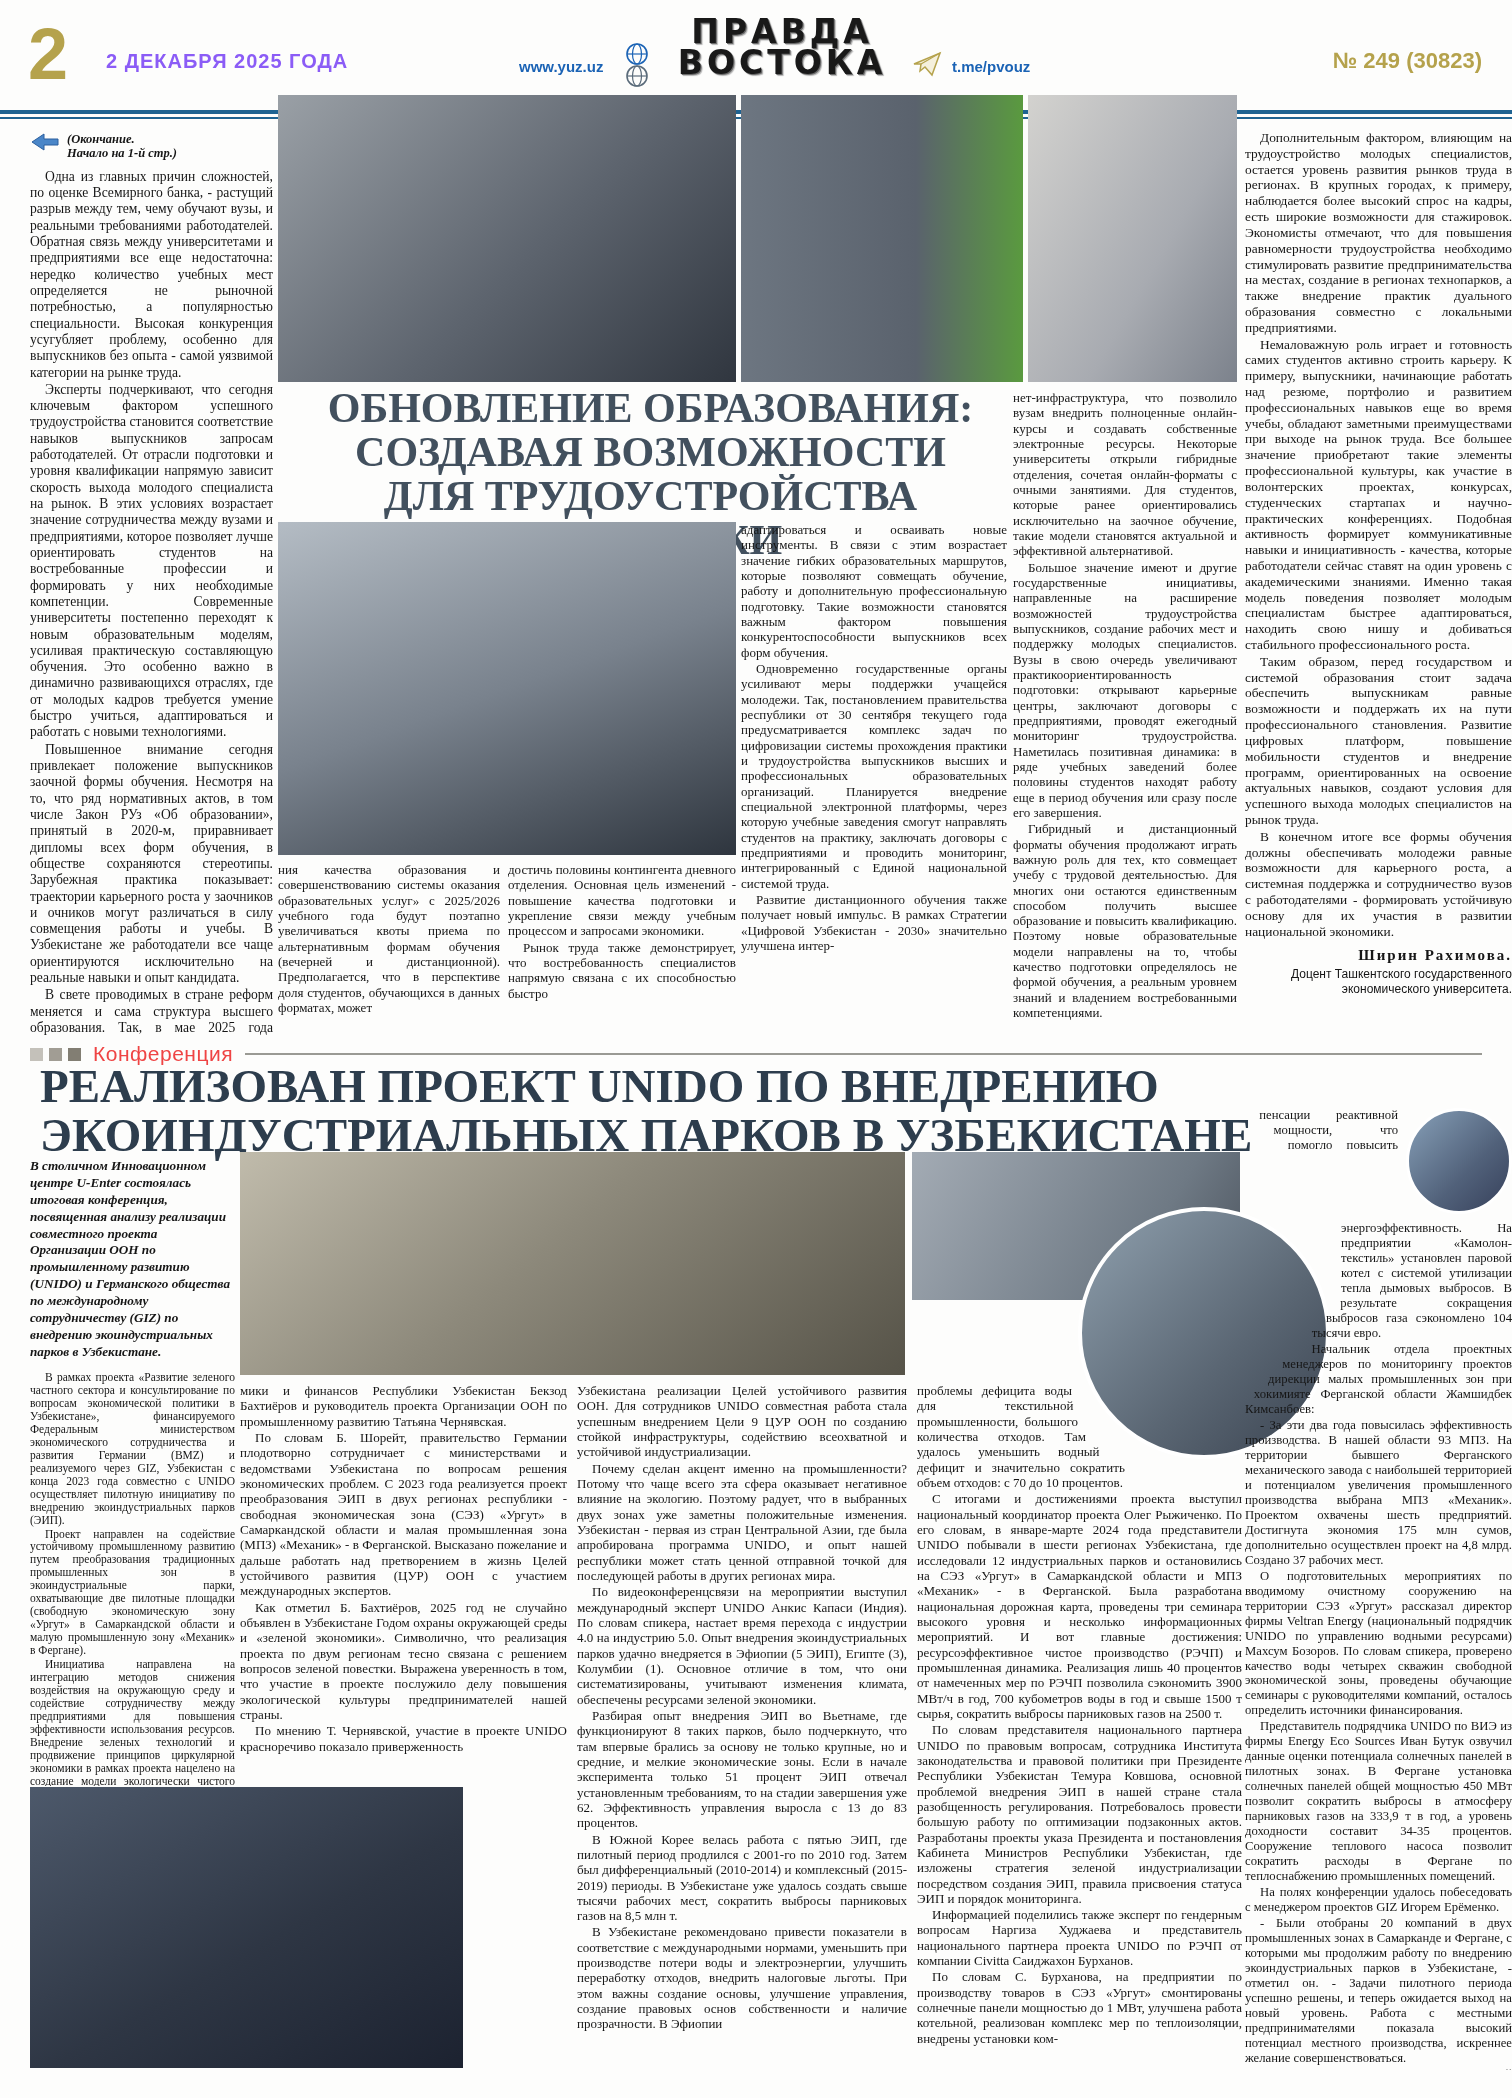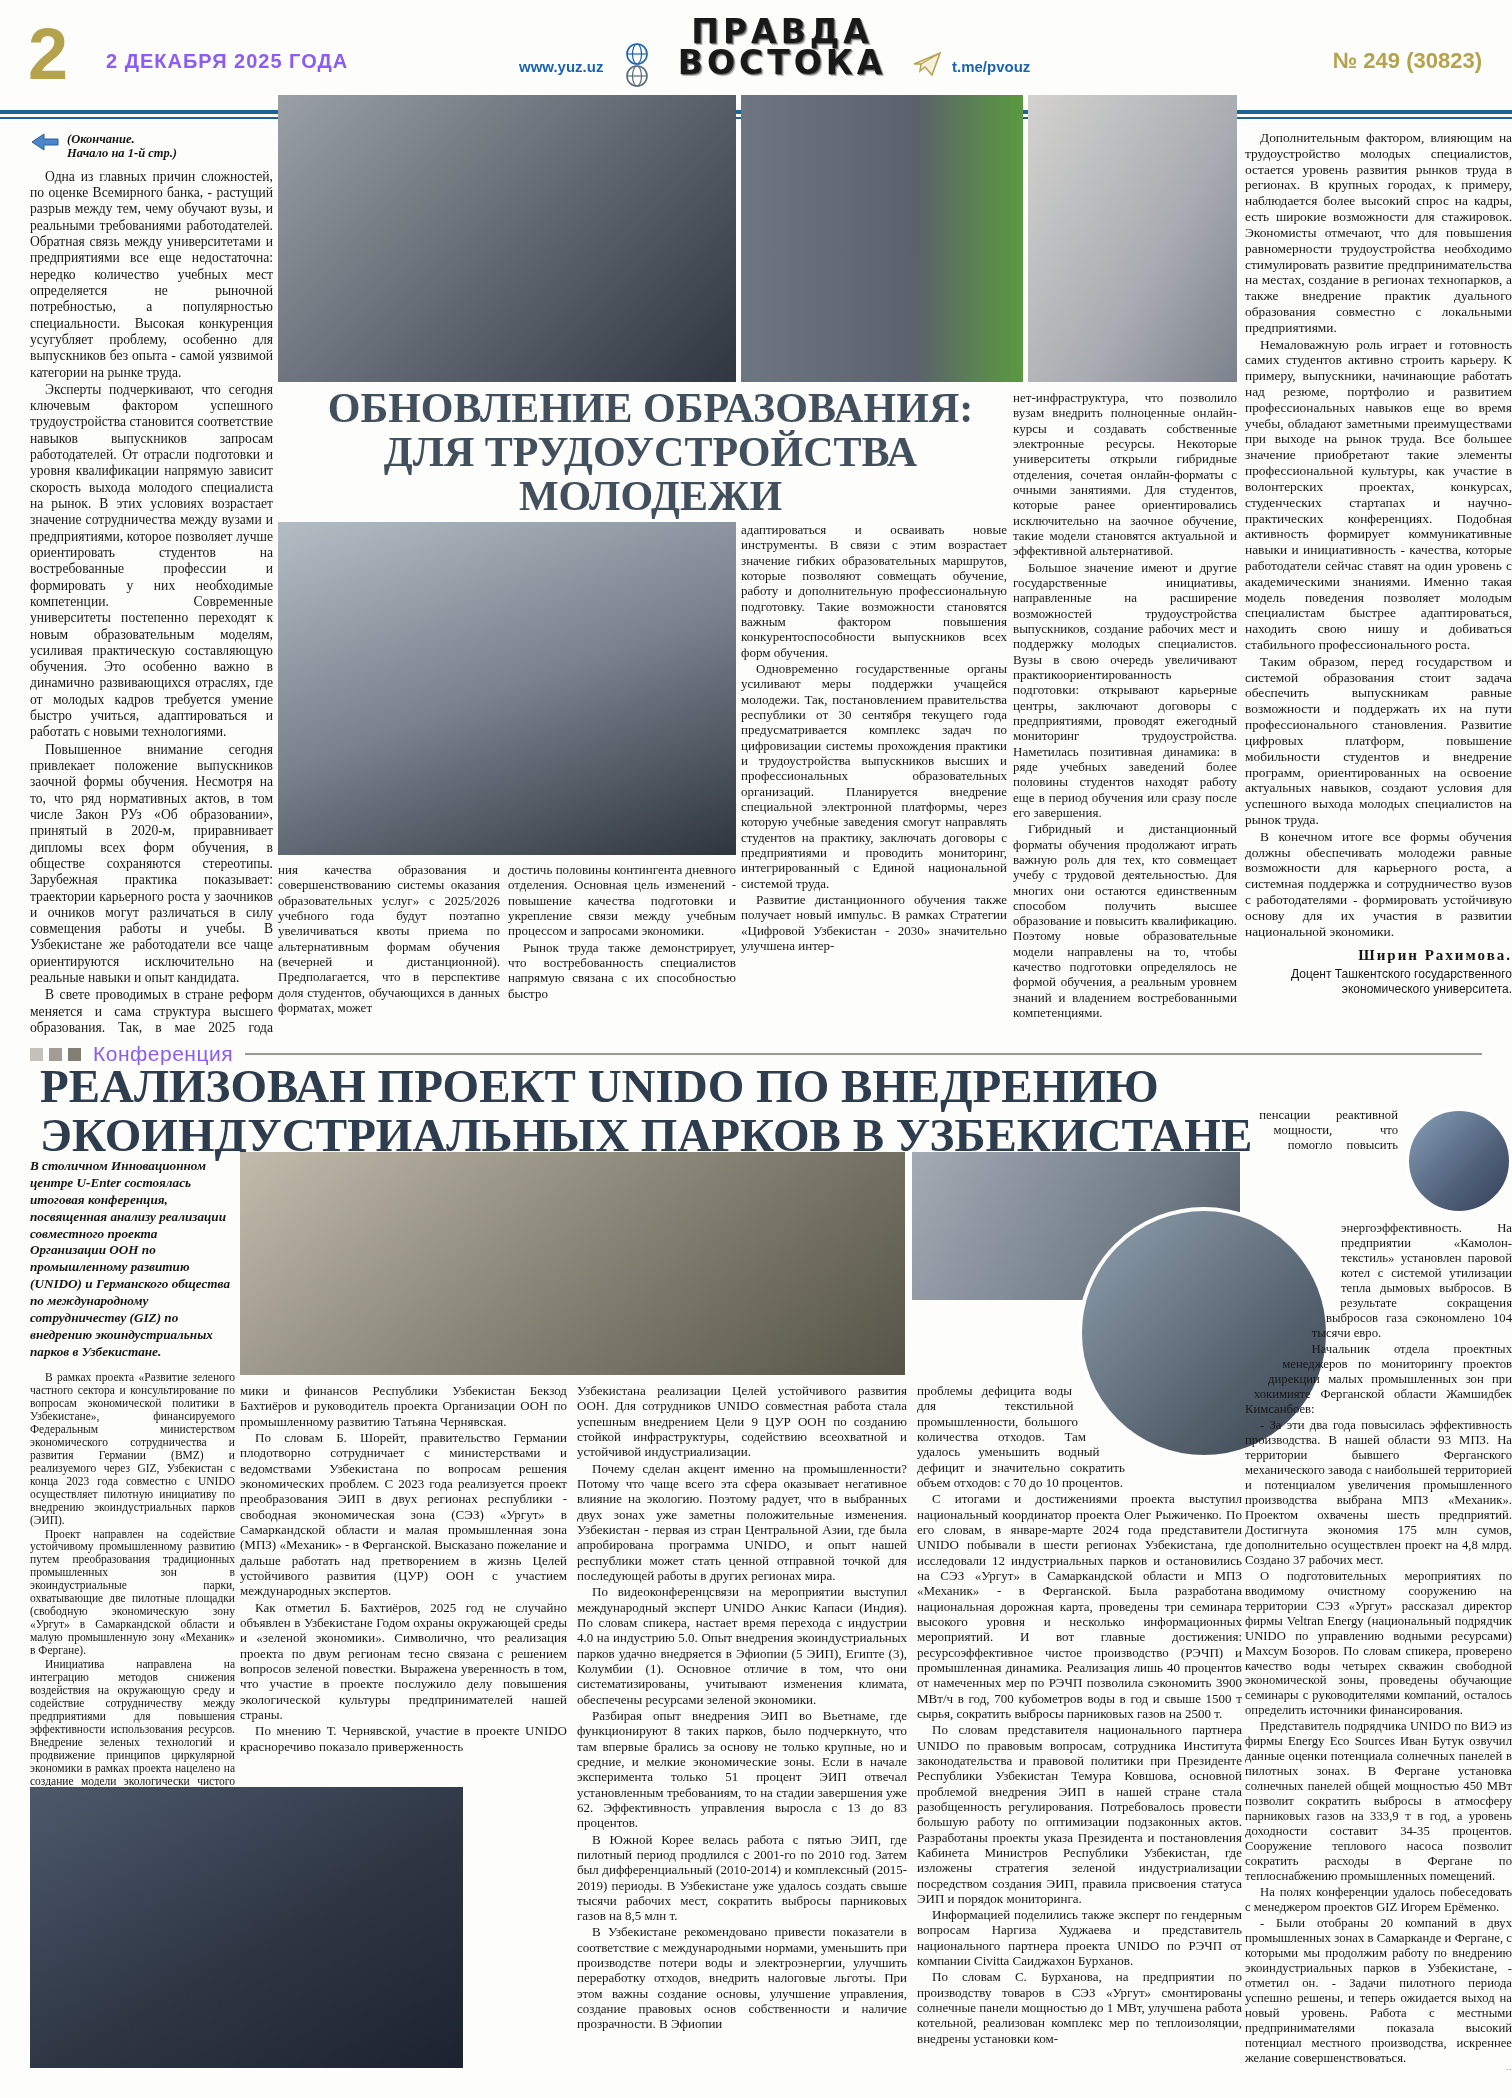--- a/index.html
+++ b/index.html
@@ -69,21 +69,21 @@
   .byline .bname{font-weight:700;font-size:15px;letter-spacing:2px;}
   .byline .btitle{font-weight:400;font-size:12px;font-family:"Liberation Sans",sans-serif;
                   line-height:1.25;margin-top:2px;text-align:right;text-indent:0;}
 
   
   #section-row{position:absolute;left:30px;top:1042px;width:1452px;display:flex;align-items:center;gap:6px;}
   #section-row .sq{width:13px;height:13px;display:inline-block;}
   #section-row .sq1{background:#c4c1ba;}
   #section-row .sq2{background:#a19d94;}
   #section-row .sq3{background:#827e73;}
-  #section-label{font-family:"Liberation Sans",sans-serif;font-size:21px;color:#8b5cf6;
+  #section-label{font-family:"Liberation Sans",sans-serif;font-size:21px;color:#ef4444;
                  letter-spacing:.5px;margin:0 6px 0 6px;white-space:nowrap;}
   #section-line{flex:1;height:2px;background:#9a9a94;}
 
   #c-headline{position:absolute;left:40px;top:1062px;width:1432px;
               font-weight:700;color:#2d3d4d;font-size:47px;line-height:1.04;}
 
   
   #c-leftcol{left:30px;top:1158px;width:205px;height:628px;font-size:11.5px;line-height:1.13;}
   #c-lede{font-weight:700;font-style:italic;font-size:13.2px;line-height:1.28;text-align:left;
           margin:0 0 10px;text-indent:0;}
@@ -157,20 +157,21 @@
     <div>
         <p>Одна из главных причин сложностей, по оценке Всемирного банка, - растущий разрыв между тем, чему обучают вузы, и реальными требованиями работодателей. Обратная связь между университетами и предприятиями все еще недостаточна: нередко количество учебных мест определяется не рыночной потребностью, а популярностью специальности. Высокая конкуренция усугубляет проблему, особенно для выпускников без опыта - самой уязвимой категории на рынке труда.</p>
         <p>Эксперты подчеркивают, что сегодня ключевым фактором успешного трудоустройства становится соответствие навыков выпускников запросам работодателей. От отрасли подготовки и уровня квалификации напрямую зависит скорость выхода молодого специалиста на рынок. В этих условиях возрастает значение сотрудничества между вузами и предприятиями, которое позволяет лучше ориентировать студентов на востребованные профессии и формировать у них необходимые компетенции. Современные университеты постепенно переходят к новым образовательным моделям, усиливая практическую составляющую обучения. Это особенно важно в динамично развивающихся отраслях, где от молодых кадров требуется умение быстро учиться, адаптироваться и работать с новыми технологиями.</p>
         <p>Повышенное внимание сегодня привлекает положение выпускников заочной формы обучения. Несмотря на то, что ряд нормативных актов, в том числе Закон РУз «Об образовании», принятый в 2020-м, приравнивает дипломы всех форм обучения, в обществе сохраняются стереотипы. Зарубежная практика показывает: траектории карьерного роста у заочников и очников могут различаться в силу совмещения работы и учебы. В Узбекистане же работодатели все чаще ориентируются исключительно на реальные навыки и опыт кандидата.</p>
         <p>В свете проводимых в стране реформ меняется и сама структура высшего образования. Так, в мае 2025 года принято решение об отказе от заочной формы. В соответствии с Указом Президента «О дополнительных мерах по обеспече-</p>
       </div>
   </div>
 
   <div id="t-headline">
       <div>ОБНОВЛЕНИЕ ОБРАЗОВАНИЯ:</div>
+      <div>СОЗДАВАЯ ВОЗМОЖНОСТИ</div>
       <div>ДЛЯ ТРУДОУСТРОЙСТВА МОЛОДЕЖИ</div>
     </div>
 
   <div class="photo" id="ph4"></div>
 
   <div class="col cont" id="t-colA">
       <p>адаптироваться и осваивать новые инструменты. В связи с этим возрастает значение гибких образовательных маршрутов, которые позволяют совмещать обучение, работу и дополнительную профессиональную подготовку. Такие возможности становятся важным фактором повышения конкурентоспособности выпускников всех форм обучения.</p>
       <p>Одновременно государственные органы усиливают меры поддержки учащейся молодежи. Так, постановлением правительства республики от 30 сентября текущего года предусматривается комплекс задач по цифровизации системы прохождения практики и трудоустройства выпускников высших и профессиональных образовательных организаций. Планируется внедрение специальной электронной платформы, через которую учебные заведения смогут направлять студентов на практику, заключать договоры с предприятиями и проводить мониторинг, интегрированный с Единой национальной системой труда.</p>
       <p>Развитие дистанционного обучения также получает новый импульс. В рамках Стратегии «Цифровой Узбекистан - 2030» значительно улучшена интер-</p>
     </div>

